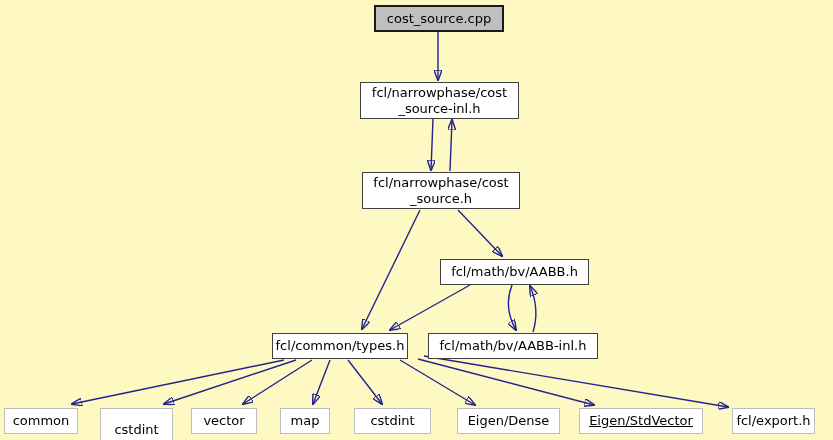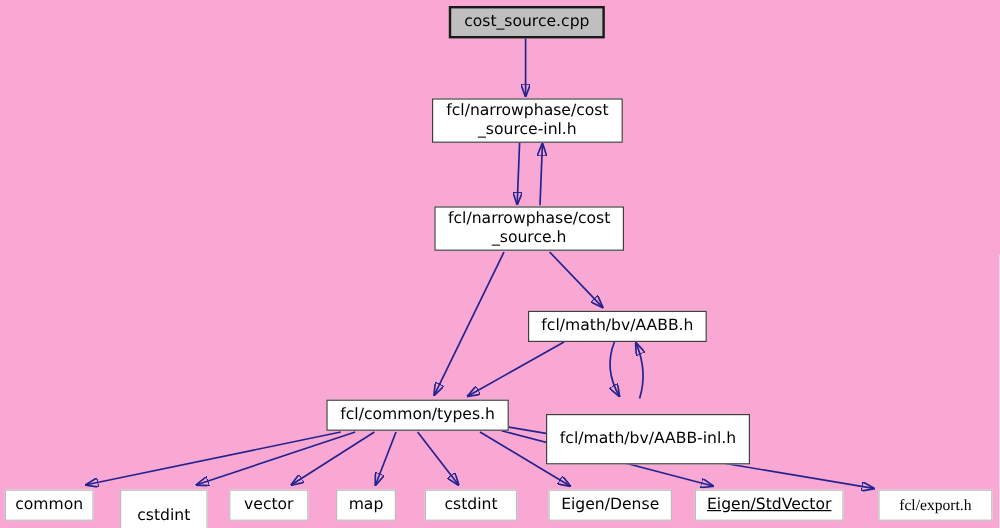--- a/index.html
+++ b/index.html
@@ -5,21 +5,21 @@
   html, body {
     margin: 0;
     padding: 0;
     background: #ffffff;
     font-family: "DejaVu Sans", "Liberation Sans", sans-serif;
   }
   #canvas {
     position: relative;
     width: 833px;
     height: 440px;
-    background: #f9a8d4;
+    background: #fef9c3;
     overflow: hidden;
   }
   #edges {
     position: absolute;
     left: 0;
     top: 0;
     width: 833px;
     height: 440px;
   }
   #edges path {
@@ -84,33 +84,33 @@
   <div class="node current" style="left:374px; top:5px;  width:130px; height:27px;">cost_source.cpp</div>
 
   <div class="node" style="left:360px; top:82px;  width:159px; height:37px;">fcl/narrowphase/cost
 _source-inl.h</div>
 
   <div class="node" style="left:362px; top:172px; width:158px; height:37px;">fcl/narrowphase/cost
 _source.h</div>
 
   <div class="node" style="left:440px; top:259px; width:149px; height:26px;">fcl/math/bv/AABB.h</div>
 
-  <div class="node" style="left:272px; top:333px; width:152px; height:26px;">fcl/common/types.h</div>
+  <div class="node" style="left:272px; top:333px; width:136px; height:26px;">fcl/common/types.h</div>
 
-  <div class="node" style="left:455px; top:333px; width:170px; height:42px;margin-top:12px;">fcl/math/bv/AABB-inl.h</div>
+  <div class="node" style="left:428px; top:333px; width:170px; height:26px;">fcl/math/bv/AABB-inl.h</div>
 
   <div class="node leaf" style="left:4px;   top:408px; width:74px;  height:26px;">common</div>
 
   <div class="node leaf" style="left:100px; top:408px; width:73px;  height:44px;">cstdint</div>
 
   <div class="node leaf" style="left:191px; top:408px; width:66px;  height:26px;">vector</div>
 
   <div class="node leaf" style="left:280px; top:408px; width:50px;  height:26px;">map</div>
 
   <div class="node leaf" style="left:354px; top:408px; width:77px;  height:26px;">cstdint</div>
 
   <div class="node leaf" style="left:457px; top:408px; width:103px; height:26px;">Eigen/Dense</div>
 
   <div class="node leaf" style="left:579px; top:408px; width:124px; height:26px;text-decoration:underline;">Eigen/StdVector</div>
 
-  <div class="node leaf" style="left:732px; top:408px; width:95px;  height:26px;font-family:Liberation Serif, serif;">fcl/export.h</div>
+  <div class="node leaf" style="left:732px; top:408px; width:83px;  height:26px;">fcl/export.h</div>
 
 </div>
 
 </body></html>

